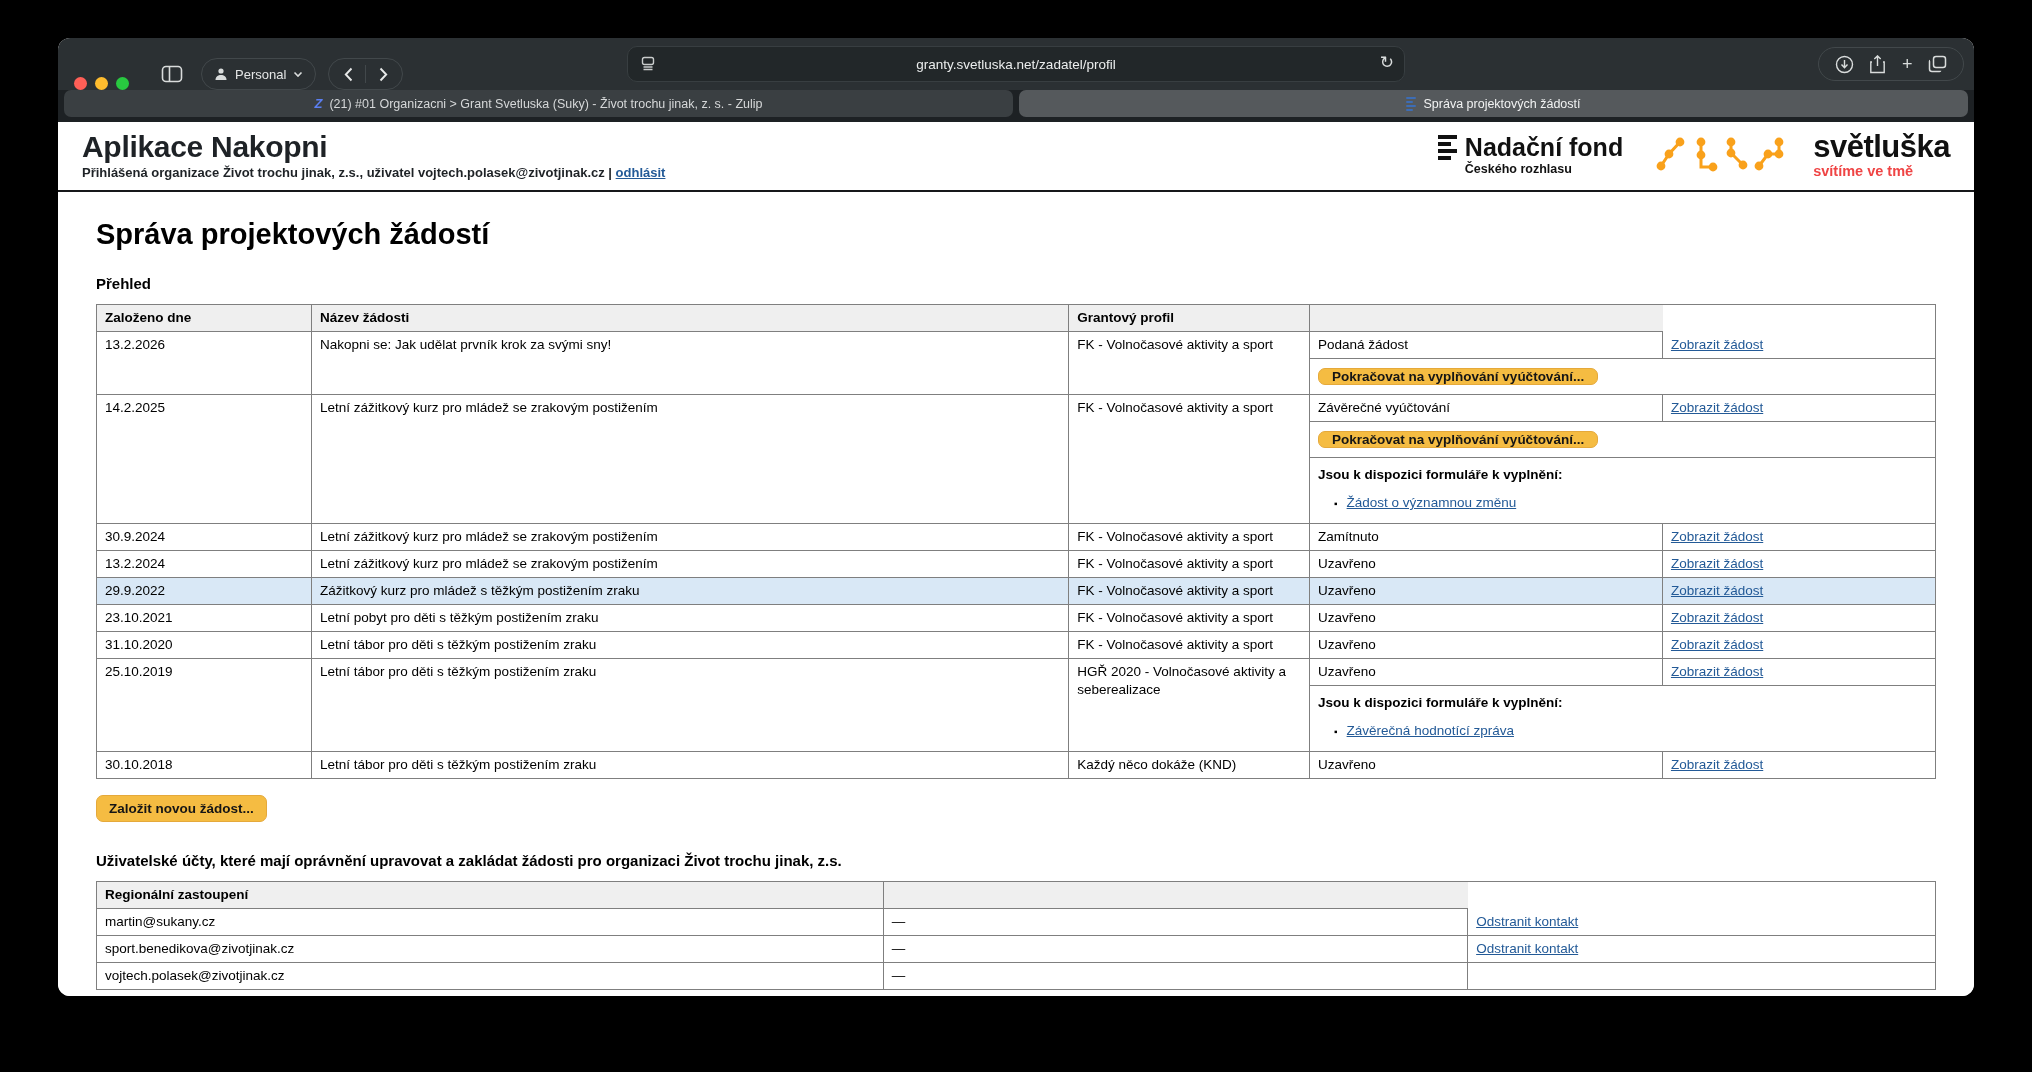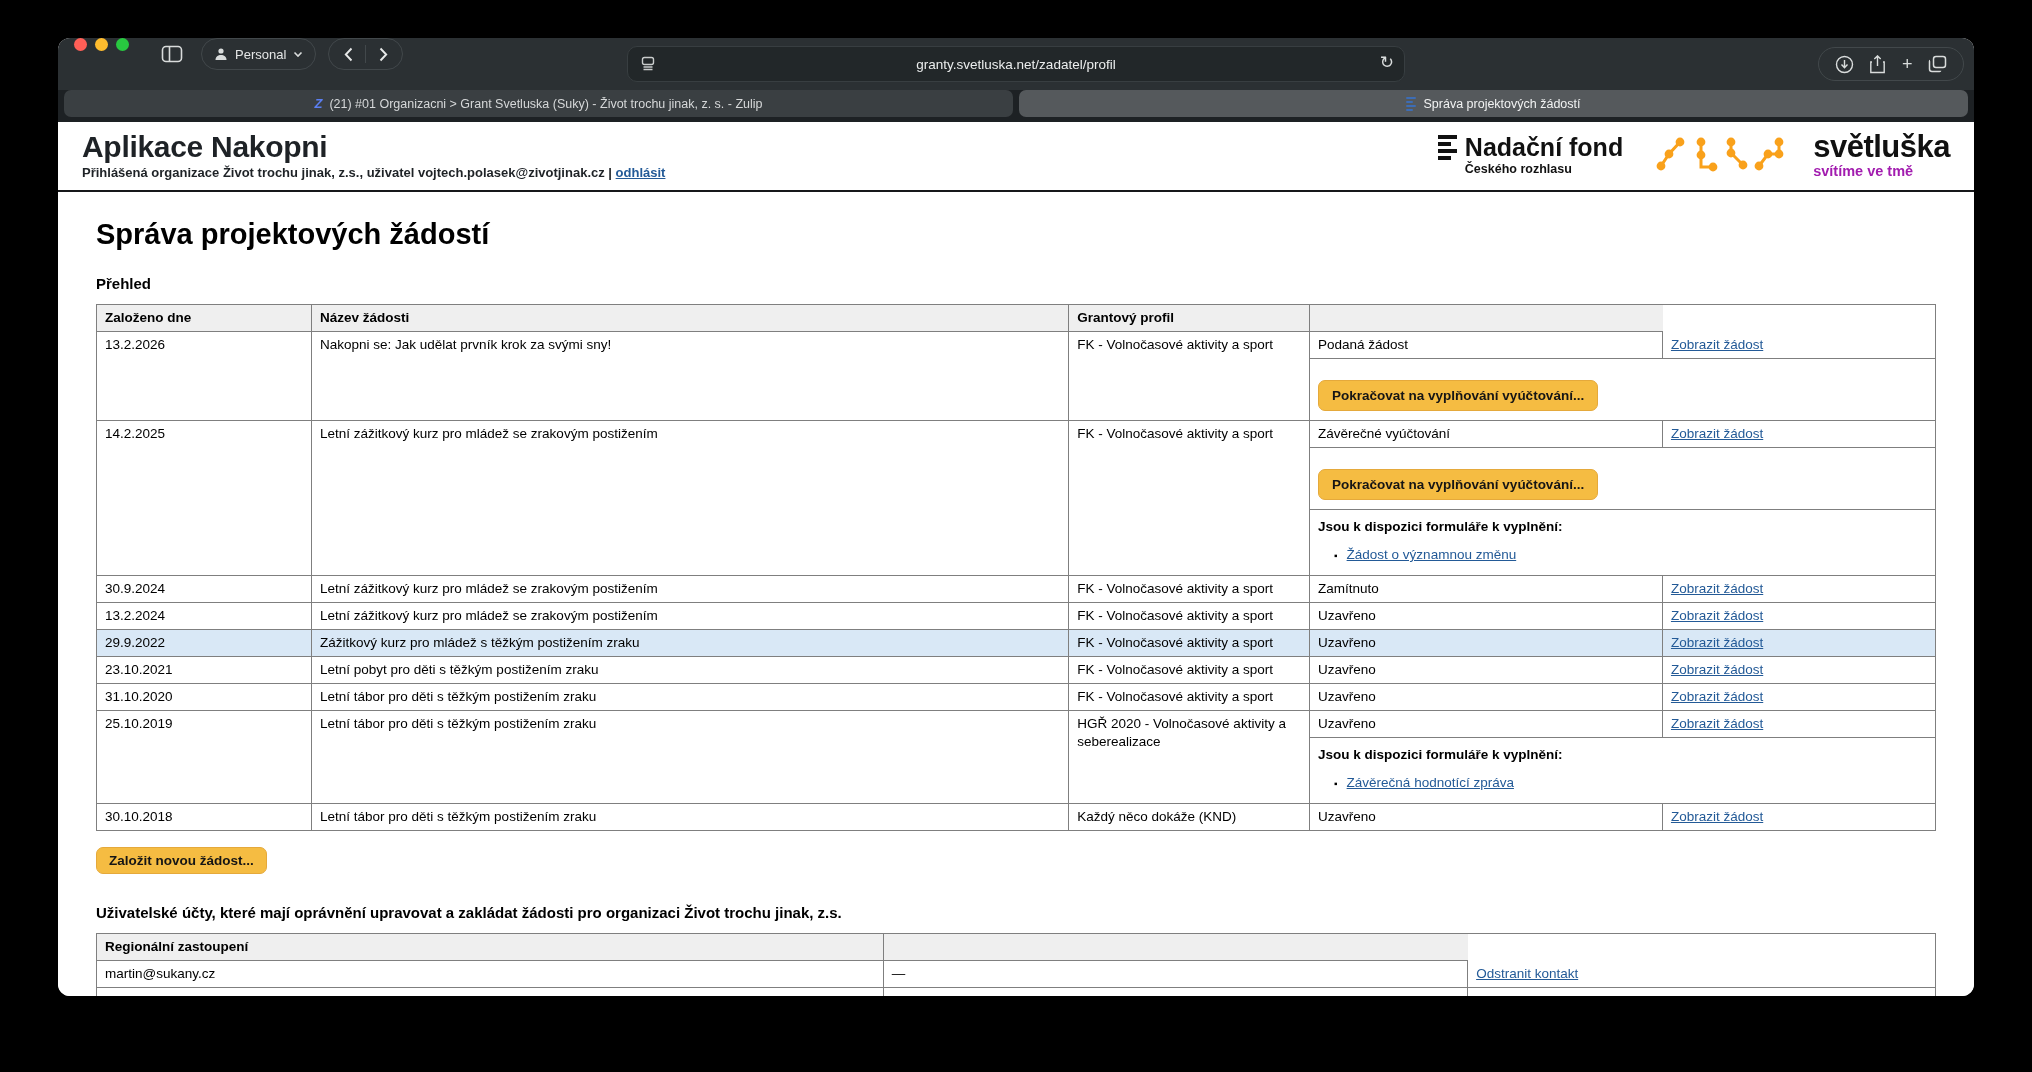--- a/index.html
+++ b/index.html
@@ -4,21 +4,21 @@
 <style>
   * { box-sizing: border-box; margin: 0; padding: 0; }
   html, body { width: 2032px; height: 1072px; overflow: hidden; }
   body { background: #000; font-family: "Liberation Sans", "DejaVu Sans", sans-serif; position: relative; }
 
   .window { position: absolute; left: 58px; top: 38px; width: 1916px; height: 958px;
             border-radius: 12px; overflow: hidden; background: #fff; display: flex; flex-direction: column; }
 
   
   .chrome { height: 52px; background: #2b3033; flex: 0 0 auto; position: relative;
-            display: flex; align-items: flex-start; padding: 0 16px; gap: 12px; }
+            display: flex; align-items: flex-end; padding: 0 16px; gap: 12px; }
   .lights { display: flex; gap: 8px; align-items: center; }
   .light { width: 13px; height: 13px; border-radius: 50%; }
   .light.r { background: #ff5f57; } .light.y { background: #febc2e; } .light.g { background: #28c840; }
   .chip { height: 32px; border: 1px solid #42484b; border-radius: 16px; display: flex;
           align-items: center; color: #e4e6e6; font-size: 13px; }
   .sidebar-btn { margin-left: 14px; border: none; }
   .profile { padding: 0 12px; gap: 7px; }
   .navcap { padding: 0 2px; }
   .navbtn { width: 34px; height: 30px; display: flex; align-items: center; justify-content: center; }
   .navdiv { width: 1px; height: 18px; background: #42484b; }
@@ -53,21 +53,21 @@
   .logos { display: flex; align-items: center; gap: 30px; }
   .nf-logo { display: flex; align-items: flex-start; gap: 8px; }
   .nf-bars { display: flex; flex-direction: column; gap: 2.5px; }
   .nf-bars i { display: block; height: 4.5px; background: #111; }
   .nf-bars i:nth-child(1){ width: 19px; } .nf-bars i:nth-child(2){ width: 13px; }
   .nf-bars i:nth-child(3){ width: 19px; } .nf-bars i:nth-child(4){ width: 13px; }
   .nf-l1 { font-size: 25px; font-weight: 800; color: #111; line-height: 1; }
   .nf-l2 { font-size: 12.5px; font-weight: 700; color: #111; margin-top: 2px; }
   .sv-logo { display: flex; align-items: center; gap: 10px; }
   .sv-l1 { font-size: 31px; font-weight: 800; color: #111; line-height: 1; letter-spacing: -0.5px; }
-  .sv-l2 { font-size: 14.5px; font-weight: 700; color: #a21caf; margin-top: 1px; }
+  .sv-l2 { font-size: 14.5px; font-weight: 700; color: #ef4444; margin-top: 1px; }
 
   
   .content { flex: 1; padding: 0 38px; overflow: hidden; background: #fff; color: #000; }
   .pagetitle { font-size: 29px; font-weight: 700; margin-top: 26px; color: #000; }
   .sechead { font-size: 15px; font-weight: 700; margin-top: 24px; }
   .accthead { font-size: 15px; font-weight: 700; margin-top: 30px; }
 
   .tbl { margin-top: 12px; border: 1px solid #7f7f7f; border-bottom: none; }
   .tgrid { display: grid; grid-template-columns: 11.7% 41.2% 13.1% 19.2% auto; }
   .tgrid3 { display: grid; grid-template-columns: 42.8% 31.8% auto; }
@@ -77,21 +77,21 @@
   .c.hd { background: #efefef; font-weight: 700; }
   .ex { grid-column: 4 / 6; border-right: none; }
   .trow.hl { background: #d9e8f6; }
   .lnk { color: #235a97; text-decoration: underline; cursor: pointer; }
   .flabel { font-weight: 700; margin: 4px 0 2px; }
   .fitem { margin: 10px 0 6px 16px; }
   .bullet { font-size: 10px; margin-right: 9px; color: #000; }
 
   .btn-orange { background: #f5bc42; border: 1px solid #e5a93b; border-radius: 7px;
                 font-family: inherit; font-size: 13.5px; font-weight: 700; color: #151515;
-                padding: 7px 13px; margin: 17px 0 5px; cursor: pointer; }
+                padding: 0 13px; margin: 5px 0 5px; cursor: pointer; }
   .btn-new { margin: 16px 0 0; padding: 5px 12px; }
 
   svg.ic { display: block; }
 </style>
 </head>
 <body>
 
 <div class="window">
 
   <div class="chrome">

